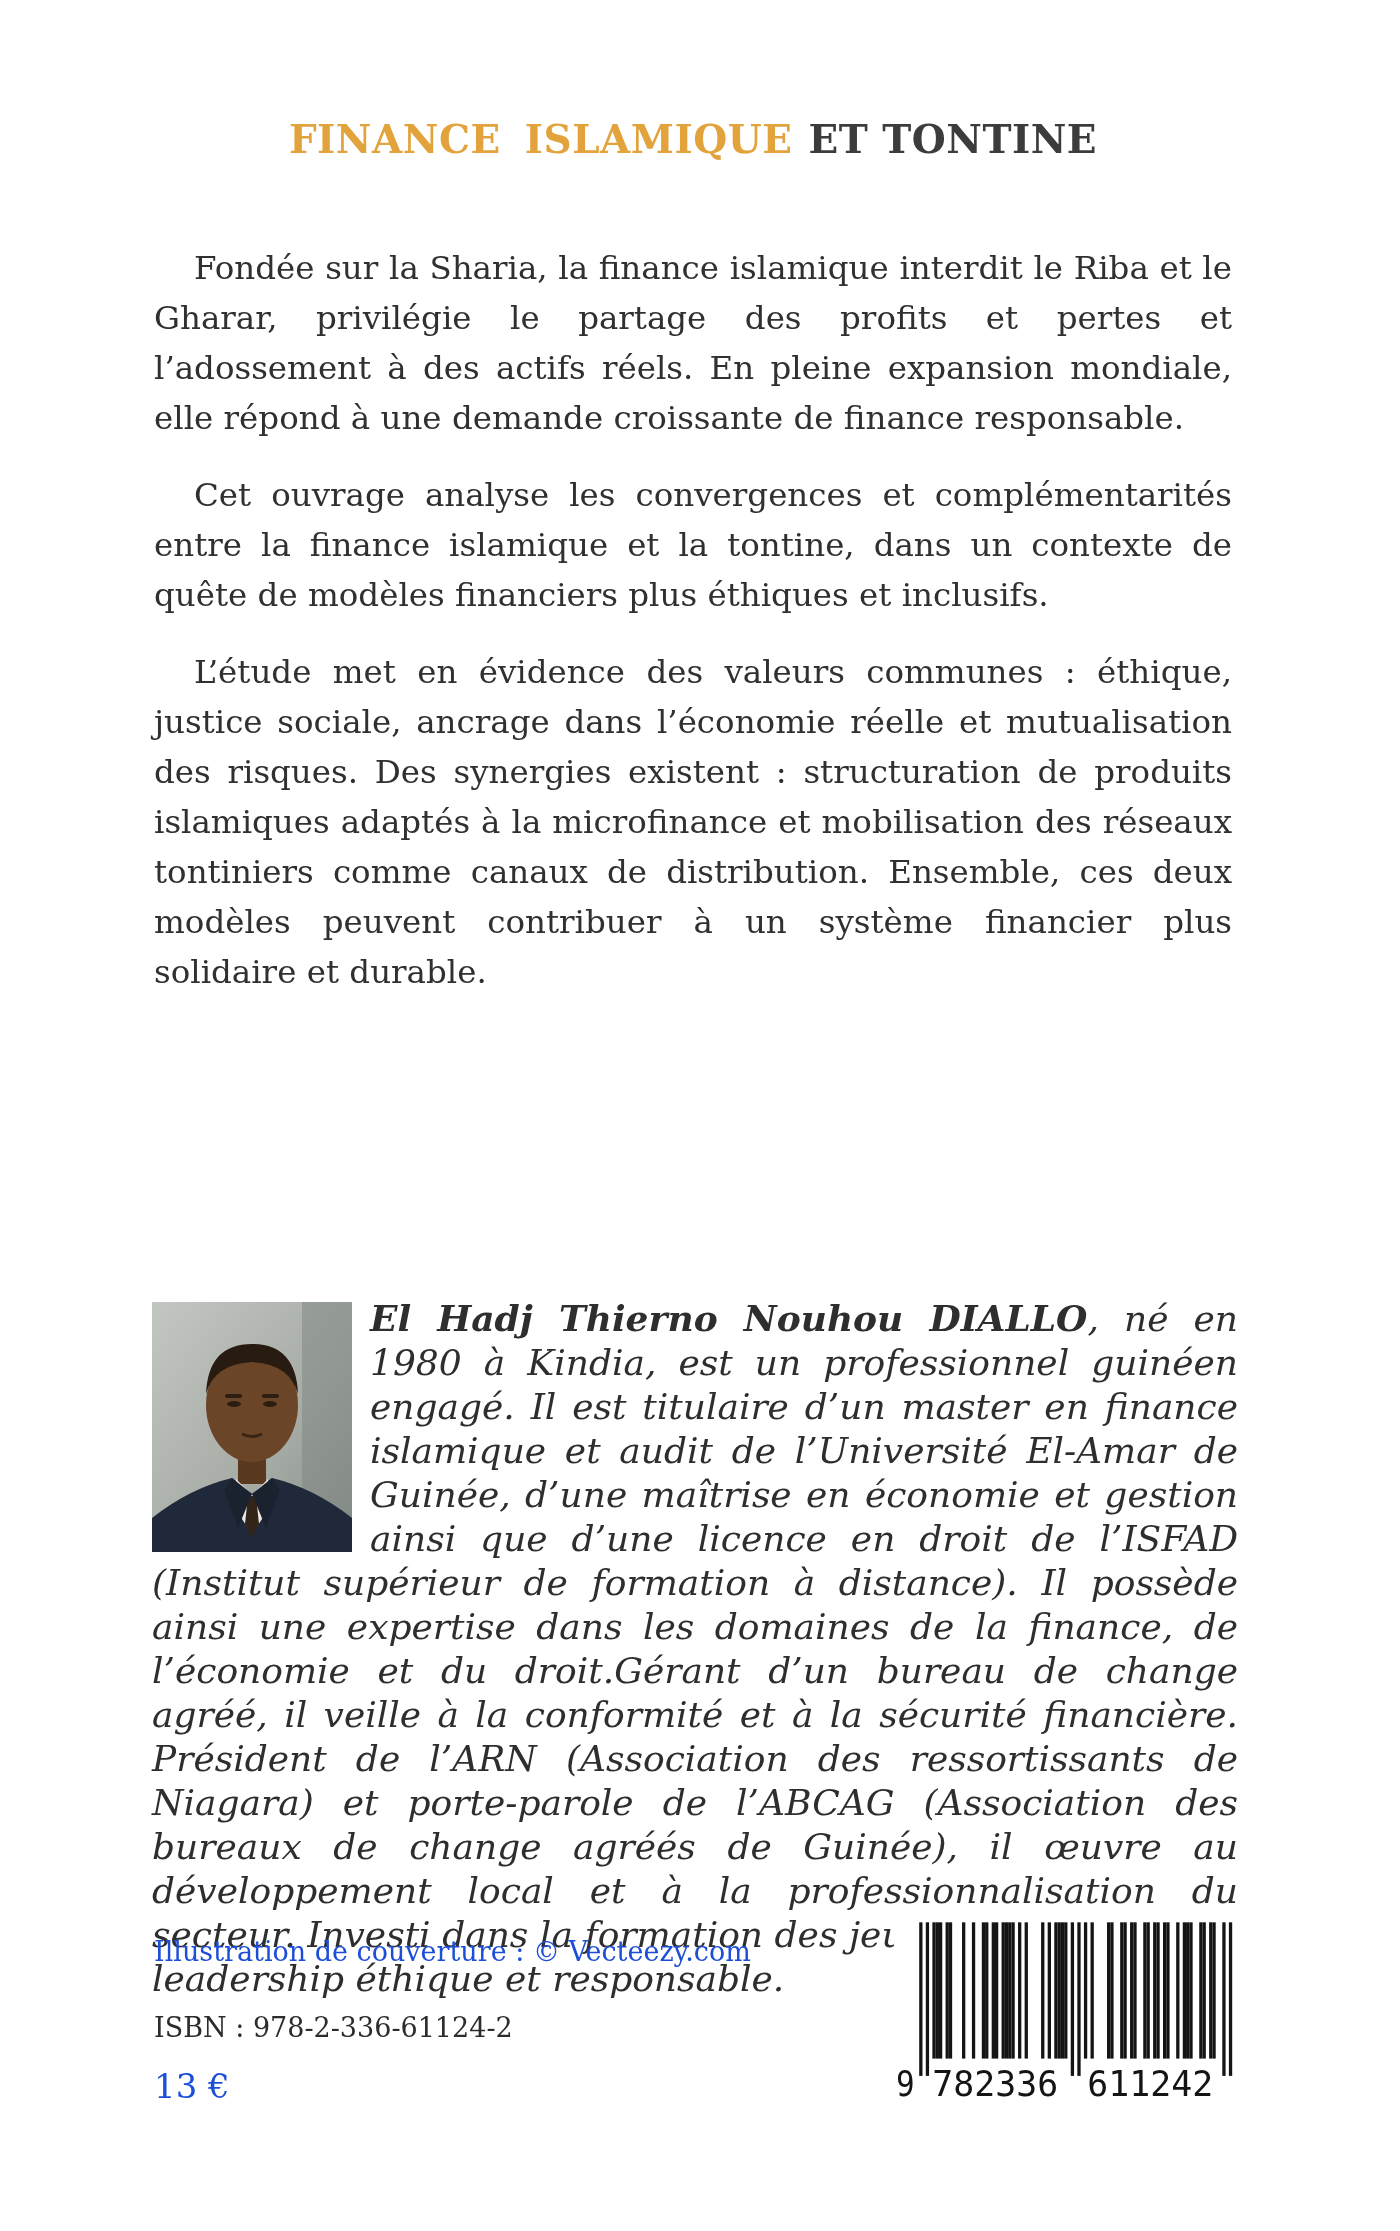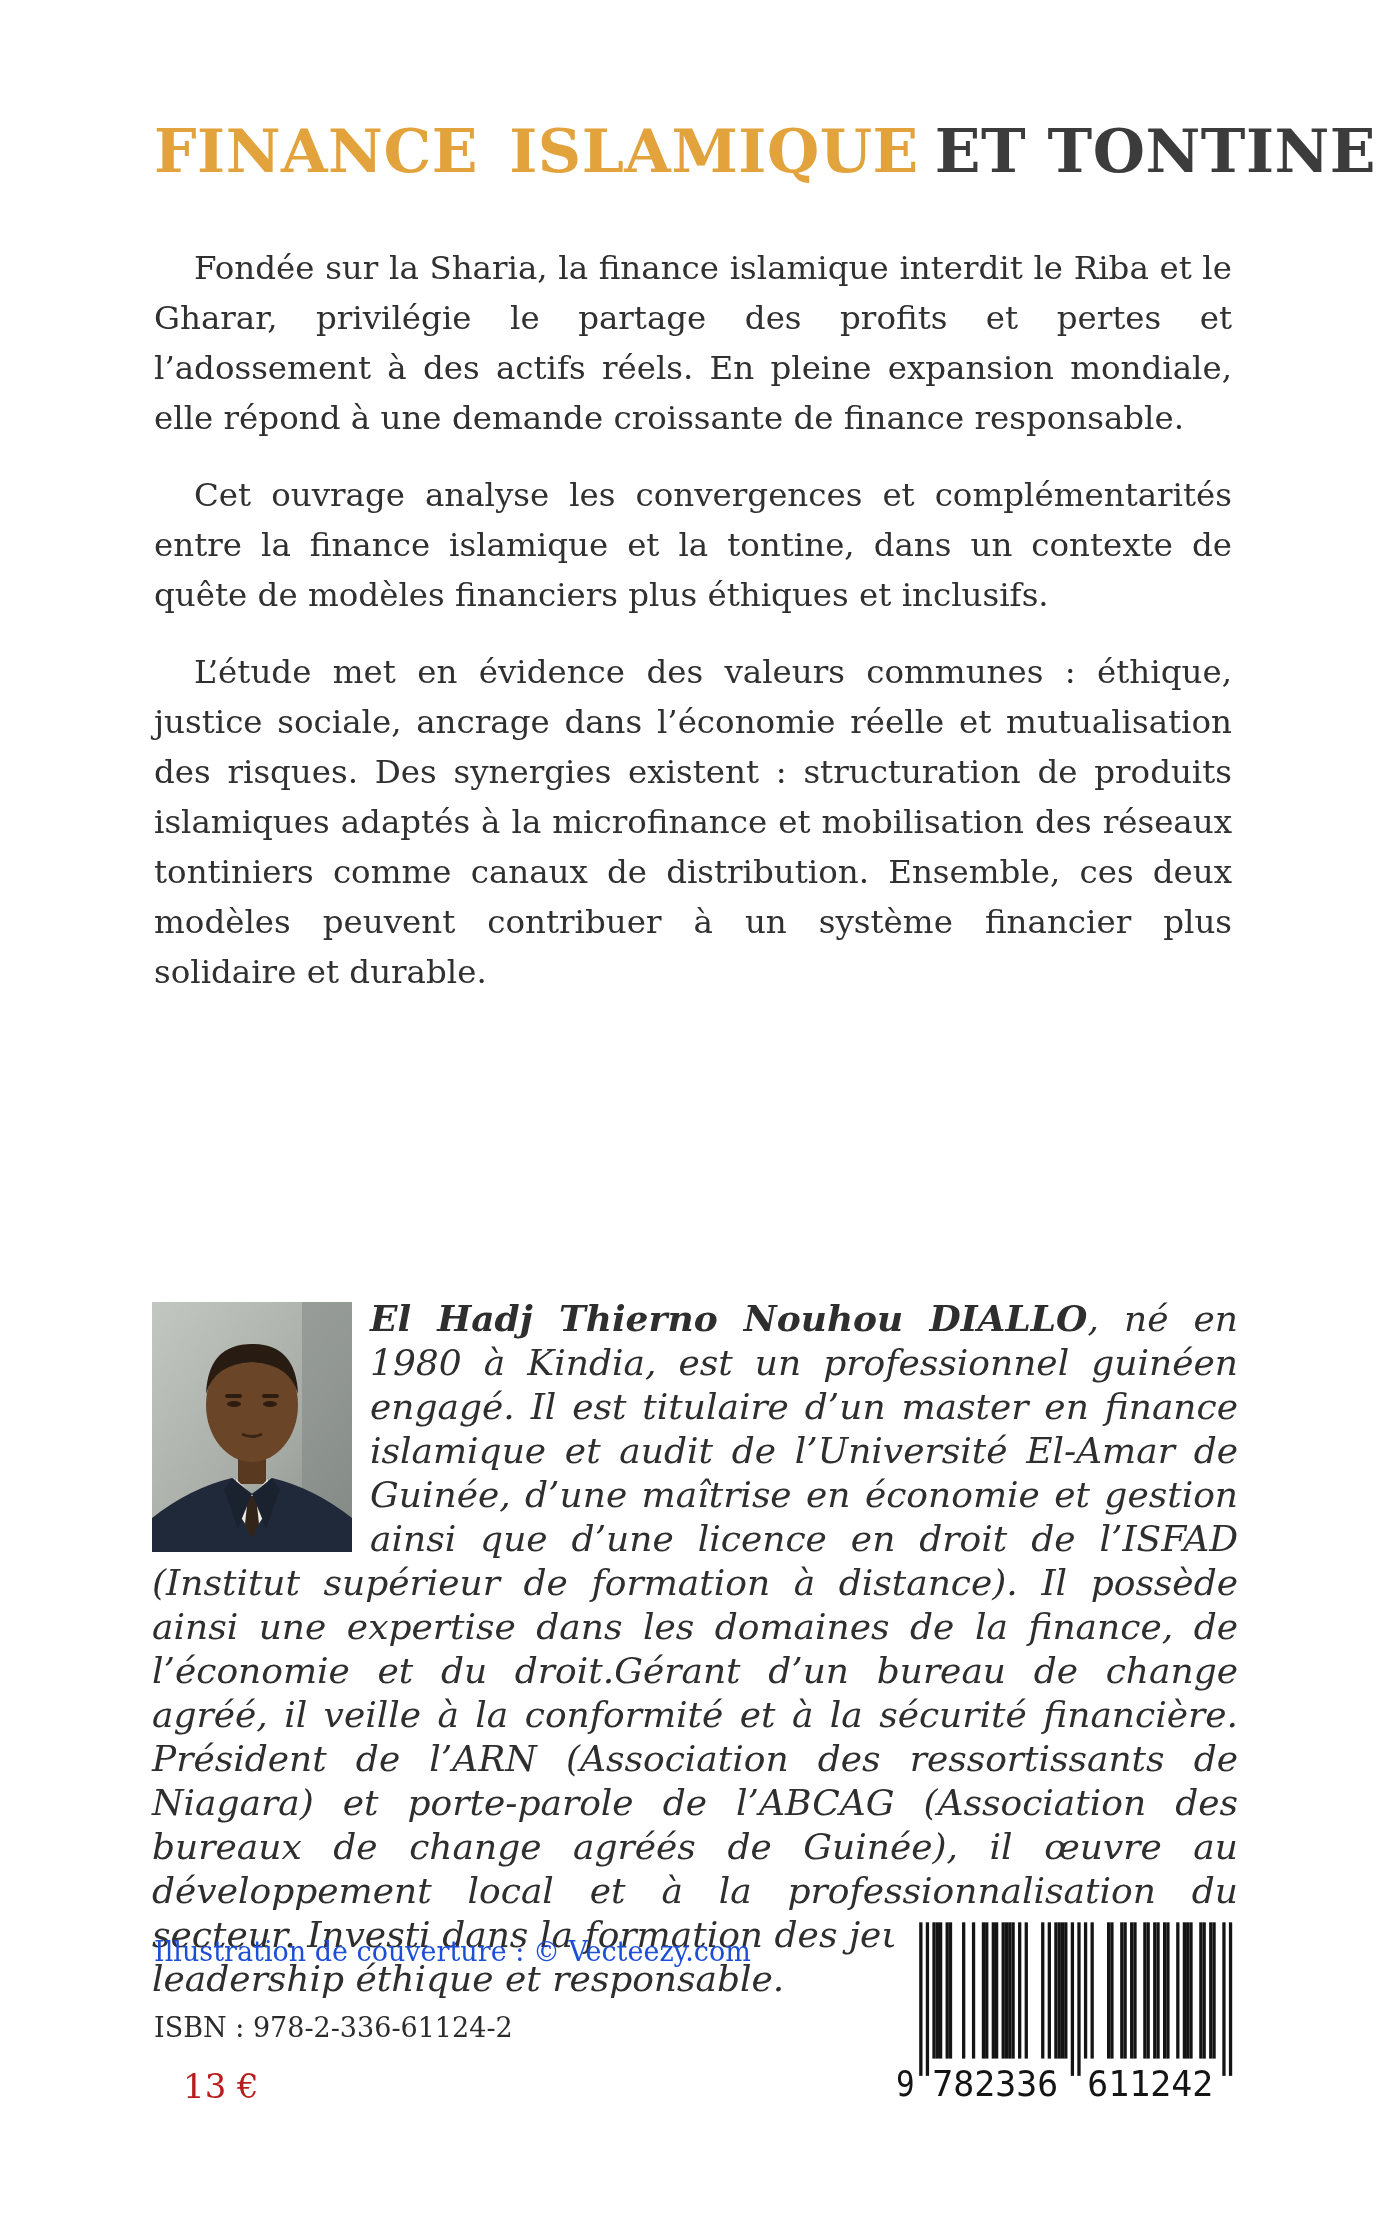--- a/index.html
+++ b/index.html
@@ -16,21 +16,21 @@
     background:#ffffff;
     font-family:"DejaVu Serif", serif;
     color:var(--body-text);
     overflow:hidden;
     margin:0 auto;
   }
   .title{
     position:absolute;
     top:116px; left:154px; width:1078px;
     text-align:center;
-    font-size:60px;
+    font-size:39px;
     font-weight:bold;
     letter-spacing:0.5px;
     white-space:nowrap;
   }
   .title .t1{ color:var(--accent); word-spacing:10px; }
   .title .t2{ color:var(--title-dark); margin-left:16px; }
   .synopsis{
     position:absolute;
     top:243px; left:154px; width:1078px;
     font-size:32.5px;
@@ -65,22 +65,21 @@
   .isbn{
     position:absolute;
     left:154px; top:2012px;
     font-size:27px;
     color:#2c2c2c;
   }
   .price{
     position:absolute;
     left:154px; top:2066px;
     font-size:34px;
-    color:#b91c1c;
-    margin-left:29px;
+    color:#1d4ed8;
   }
   .barcode{
     position:absolute;
     left:894px; top:1918px;
     width:344px; height:186px;
     background:#ffffff;
   }
   .barcode svg{ display:block; width:100%; height:100%; }
 </style>
 </head>

